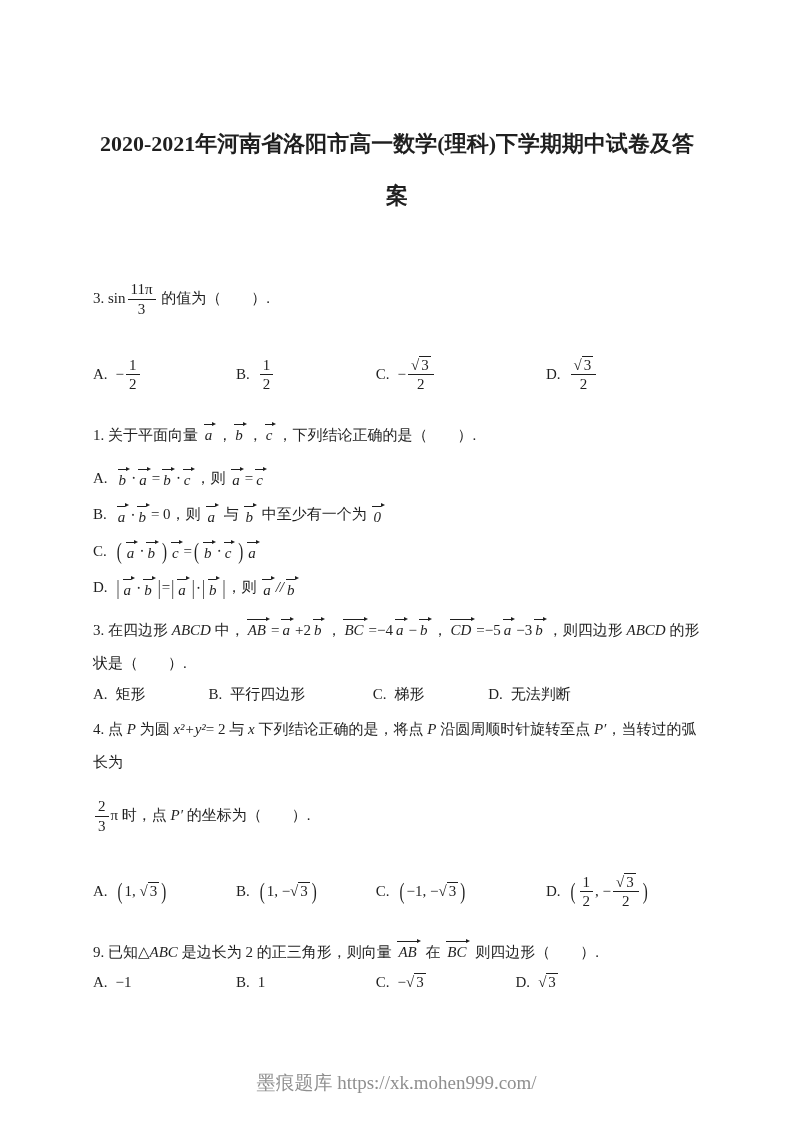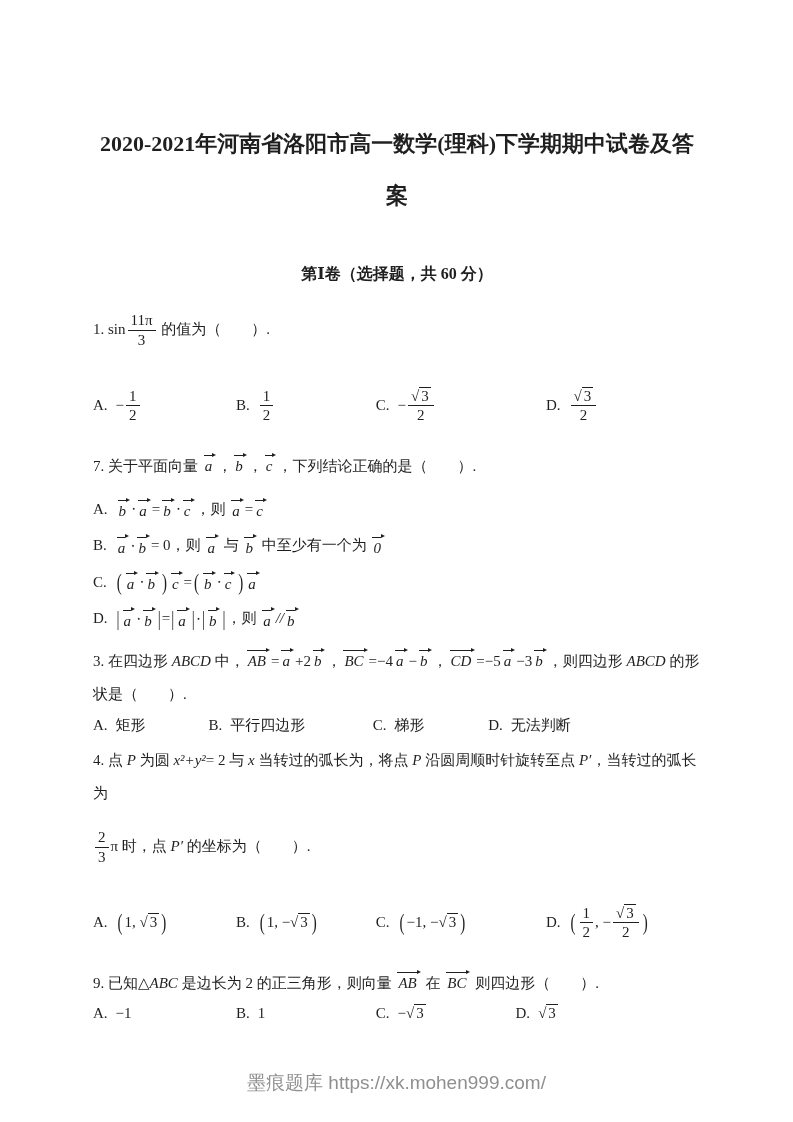--- a/index.html
+++ b/index.html
@@ -58,35 +58,34 @@
   .vec::before{content:"";position:absolute;left:0;right:3px;top:1px;border-top:1px solid #1f1f1f;}
   .vec::after{
     content:"";position:absolute;right:-1px;top:-1.5px;
     border-left:4px solid #1f1f1f;border-top:2.5px solid transparent;border-bottom:2.5px solid transparent;
   }
   .lp,.rp{display:inline-block;transform:scaleY(1.6);margin:0 2px;}
   .bar{display:inline-block;transform:scaleY(1.45);margin:0 1px;}
   .footer{
     position:absolute;left:0;bottom:26px;width:100%;text-align:center;
     color:#8f8f8f;font-size:19px;
-    font-family:Liberation Sans, sans-serif;
+    font-family:Liberation Serif, serif;
   }
 </style>
 </head>
 <body>
 
 <div class="page">
   <h1 class="title">2020-2021年河南省洛阳市高一数学(理科)下学期期中试卷及答案</h1>
 
-  <div class="sec">第Ⅰ卷（选择题，共 60 分）</div>
 
 
   <main>
       <section class="question">
-        <p class="stem"><span class="t">1. sin</span><span class="frac">
+        <p class="stem"><span class="t">3. sin</span><span class="frac">
             <span class="fn"><span class="t">11π</span></span>
             <span class="fd"><span class="t">3</span></span>
           </span><span class="t"> 的值为（　　）.</span></p>
         <div class="opts opts-row ">
           <span class="opt">
             <span class="olabel">A.</span>
             <span class="t">−</span>
             <span class="frac">
               <span class="fn"><span class="t">1</span></span>
               <span class="fd"><span class="t">2</span></span>
@@ -110,21 +109,21 @@
           <span class="opt">
             <span class="olabel">D.</span>
             <span class="frac">
               <span class="fn"><span class="sqrt">√<span class="rad">3</span></span></span>
               <span class="fd"><span class="t">2</span></span>
             </span>
           </span>
         </div>
       </section>
       <section class="question">
-        <p class="stem"><span class="t">7. 关于平面向量 </span><span class="vec">a</span><span class="t">，</span><span class="vec">b</span><span class="t">，</span><span class="vec">c</span><span class="t">，下列结论正确的是（　　）.</span></p>
+        <p class="stem"><span class="t">1. 关于平面向量 </span><span class="vec">a</span><span class="t">，</span><span class="vec">b</span><span class="t">，</span><span class="vec">c</span><span class="t">，下列结论正确的是（　　）.</span></p>
         <div class="opts opts-col">
           <span class="opt">
             <span class="olabel">A.</span>
             <span class="vec">b</span>
             <span class="t">⋅</span>
             <span class="vec">a</span>
             <span class="t">=</span>
             <span class="vec">b</span>
             <span class="t">⋅</span>
             <span class="vec">c</span>
@@ -198,21 +197,21 @@
             <span class="olabel">C.</span>
             <span class="t">梯形</span>
           </span>
           <span class="opt">
             <span class="olabel">D.</span>
             <span class="t">无法判断</span>
           </span>
         </div>
       </section>
       <section class="question">
-        <p class="stem"><span class="t">4. 点 </span><span class="mi">P</span><span class="t"> 为圆 </span><span class="mi">x²+y²</span><span class="t">= 2 与 </span><span class="mi">x</span><span class="t"> 当转过的弧长为，将点 </span><span class="mi">P</span><span class="t"> 沿圆周顺时针旋转至点 </span><span class="mi">P′</span><span class="t">，当转过的弧长为</span></p>
+        <p class="stem"><span class="t">4. 点 </span><span class="mi">P</span><span class="t"> 为圆 </span><span class="mi">x²+y²</span><span class="t">= 2 与 </span><span class="mi">x</span><span class="t"> 下列结论正确的是，将点 </span><span class="mi">P</span><span class="t"> 沿圆周顺时针旋转至点 </span><span class="mi">P′</span><span class="t">，当转过的弧长为</span></p>
         <p class="stem stem2"><span class="frac">
             <span class="fn"><span class="t">2</span></span>
             <span class="fd"><span class="t">3</span></span>
           </span><span class="t">π 时，点 </span><span class="mi">P′</span><span class="t"> 的坐标为（　　）.</span></p>
         <div class="opts opts-row ">
           <span class="opt">
             <span class="olabel">A.</span>
             <span class="lp">(</span>
             <span class="t">1, </span>
             <span class="sqrt">√<span class="rad">3</span></span>

